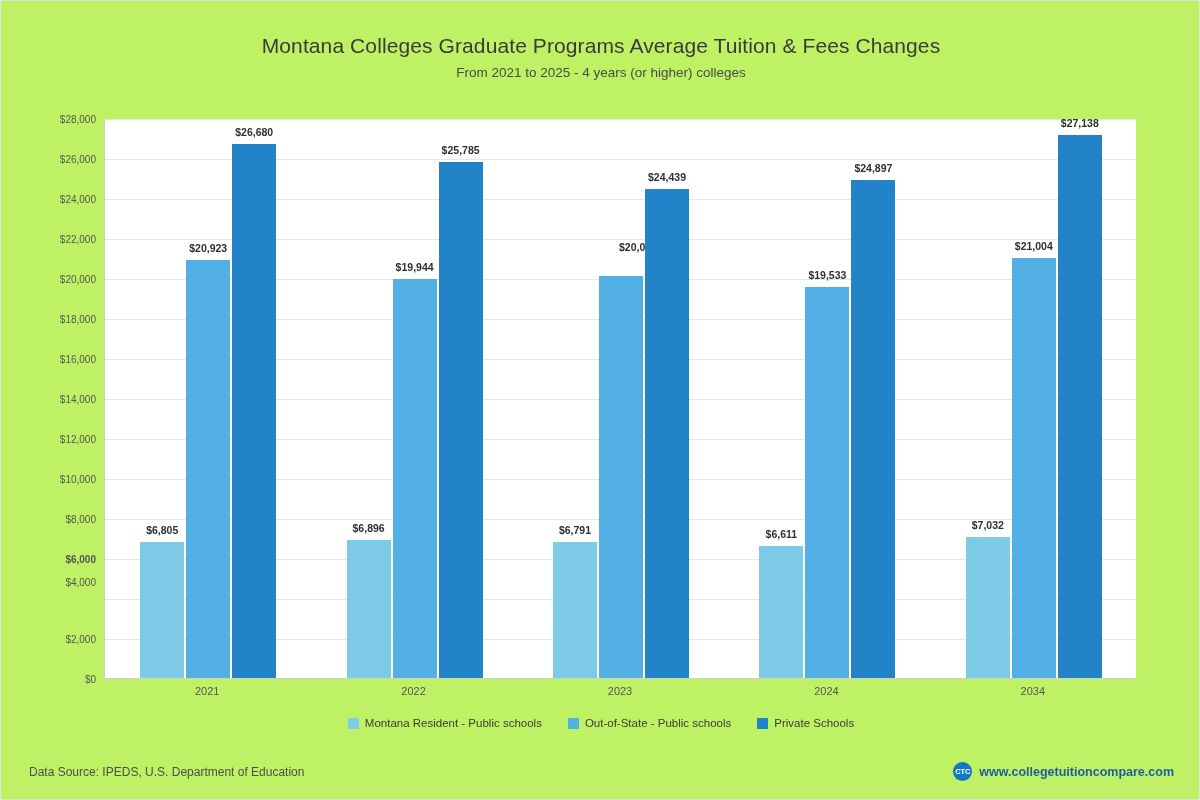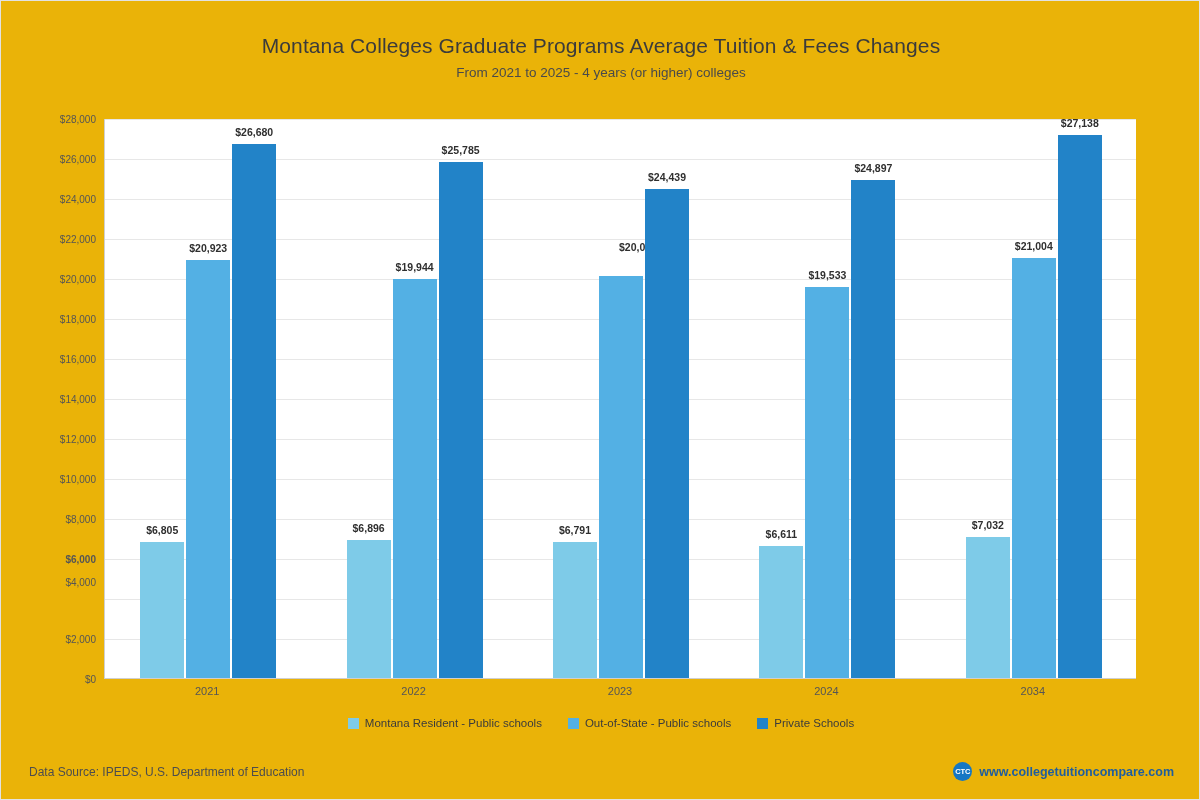--- a/index.html
+++ b/index.html
@@ -10,21 +10,21 @@
     width: 1200px;
     height: 800px;
     background: #ffffff;
     font-family: "Liberation Sans", sans-serif;
     overflow: hidden;
   }
   #page {
     position: relative;
     width: 1200px;
     height: 800px;
-    background: #eab308;
+    background: #bef264;
     box-sizing: border-box;
     border: 1px solid #e2e2e2;
   }
   .title {
     position: absolute;
     top: 33px;
     left: 0;
     width: 1200px;
     text-align: center;
     font-size: 21px;

